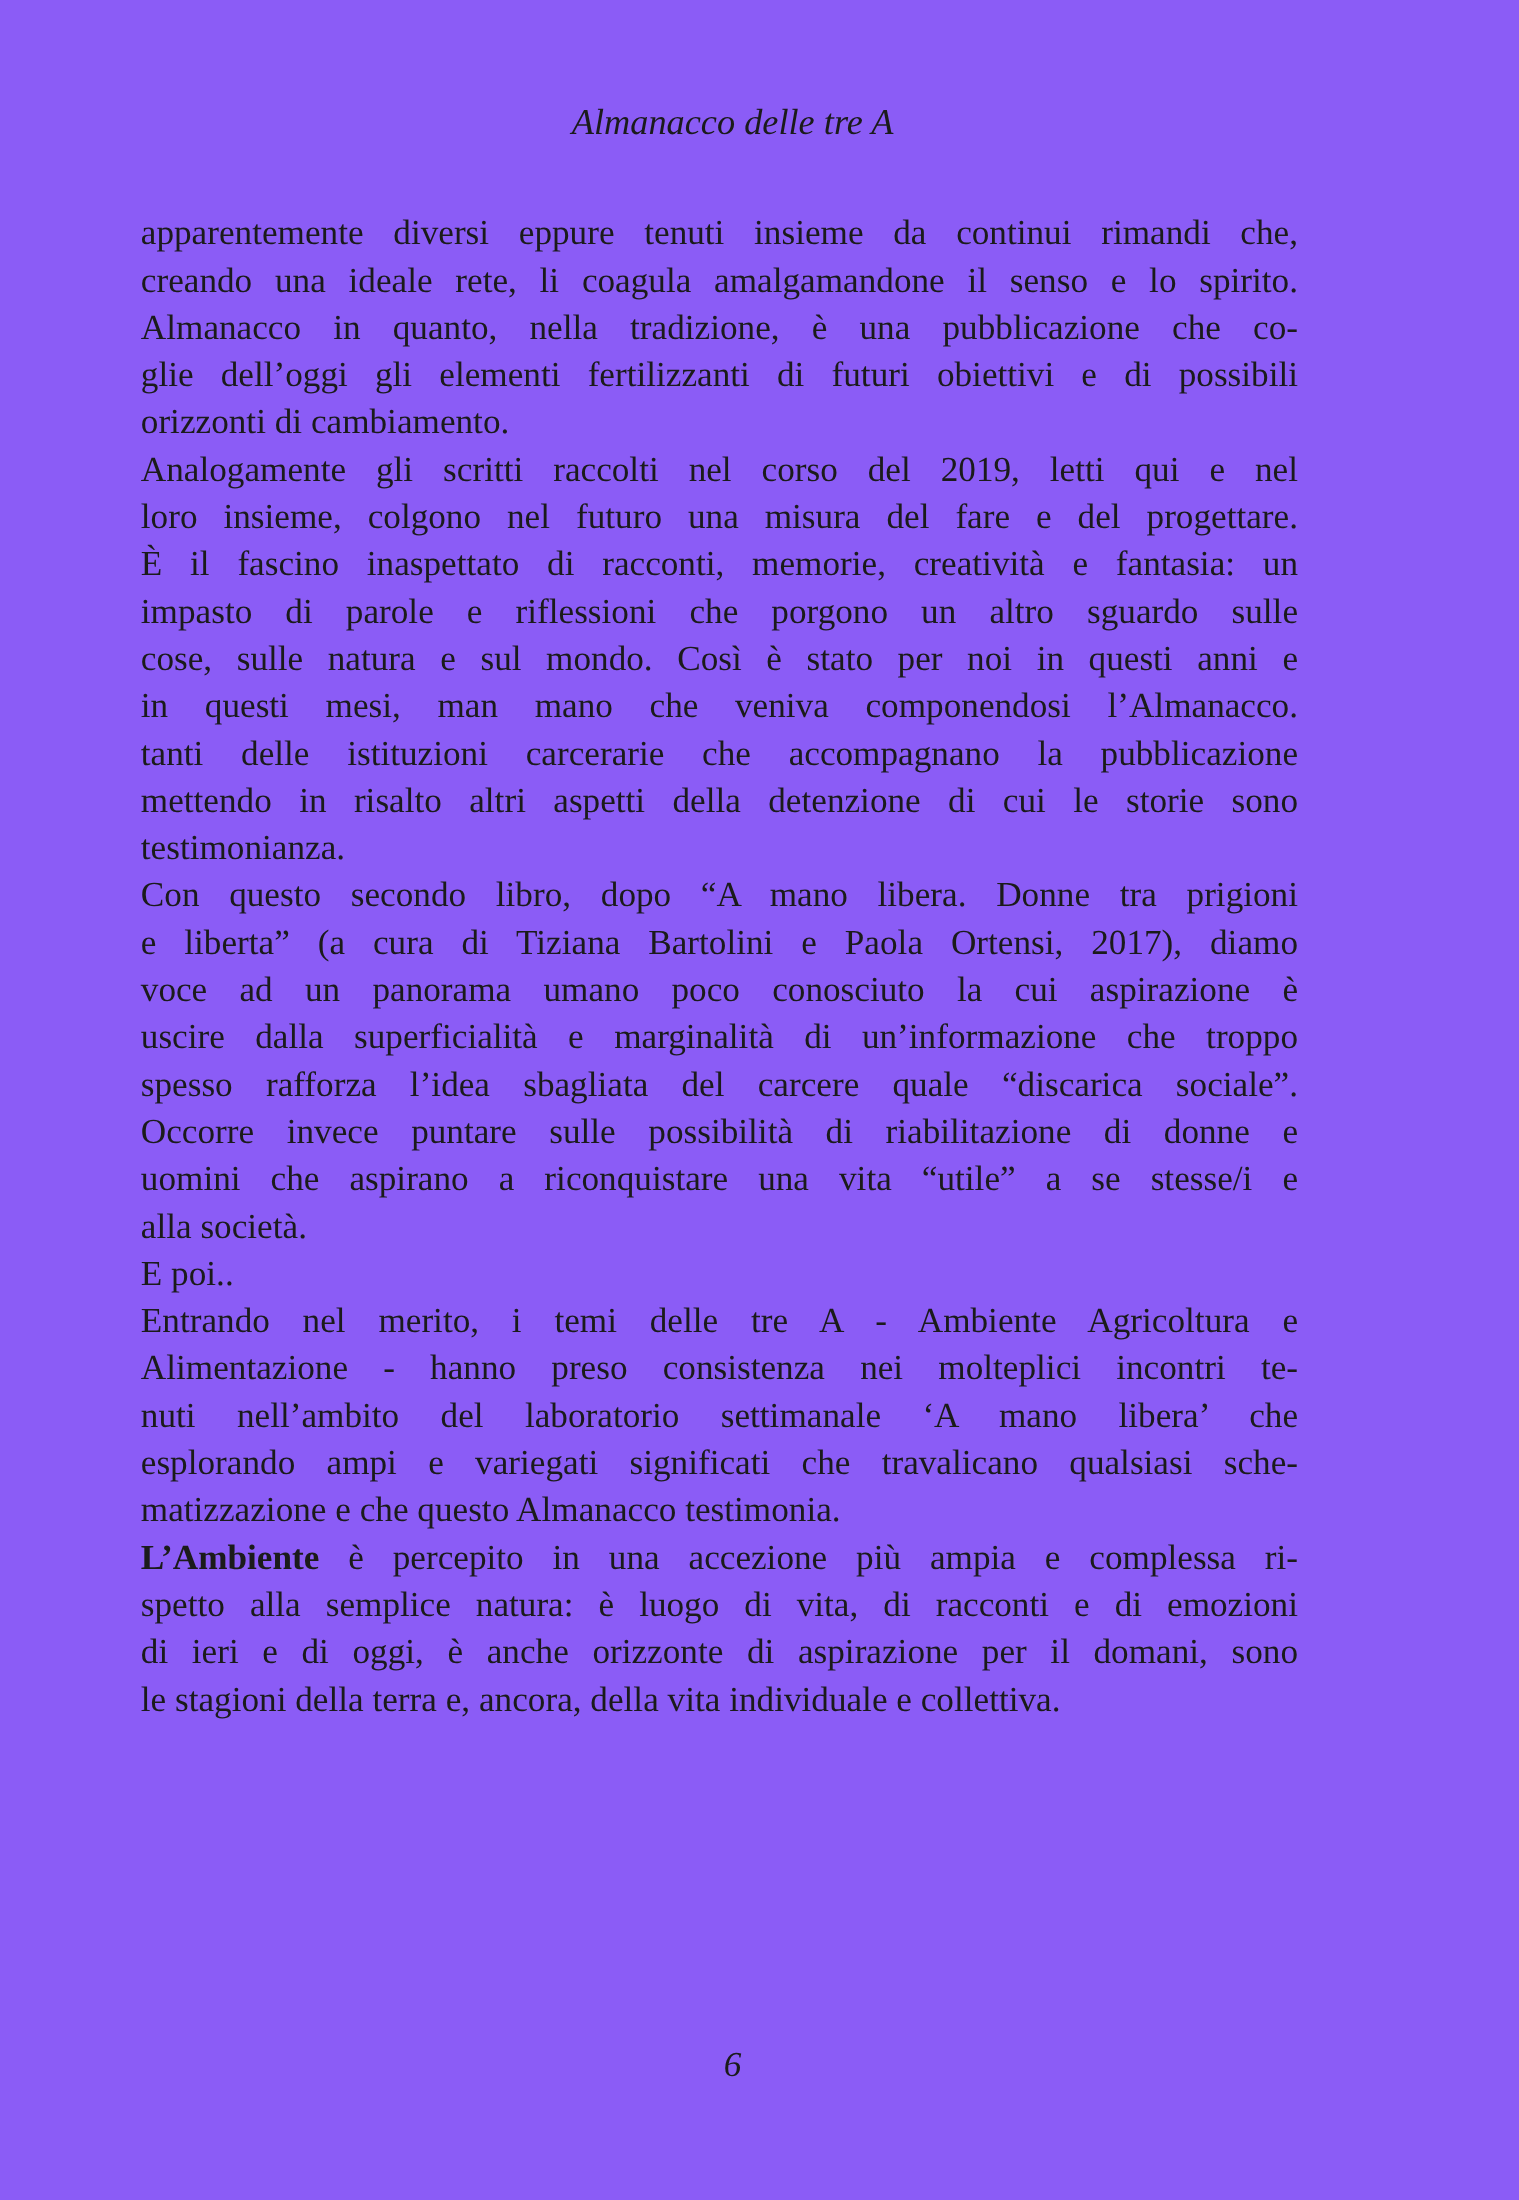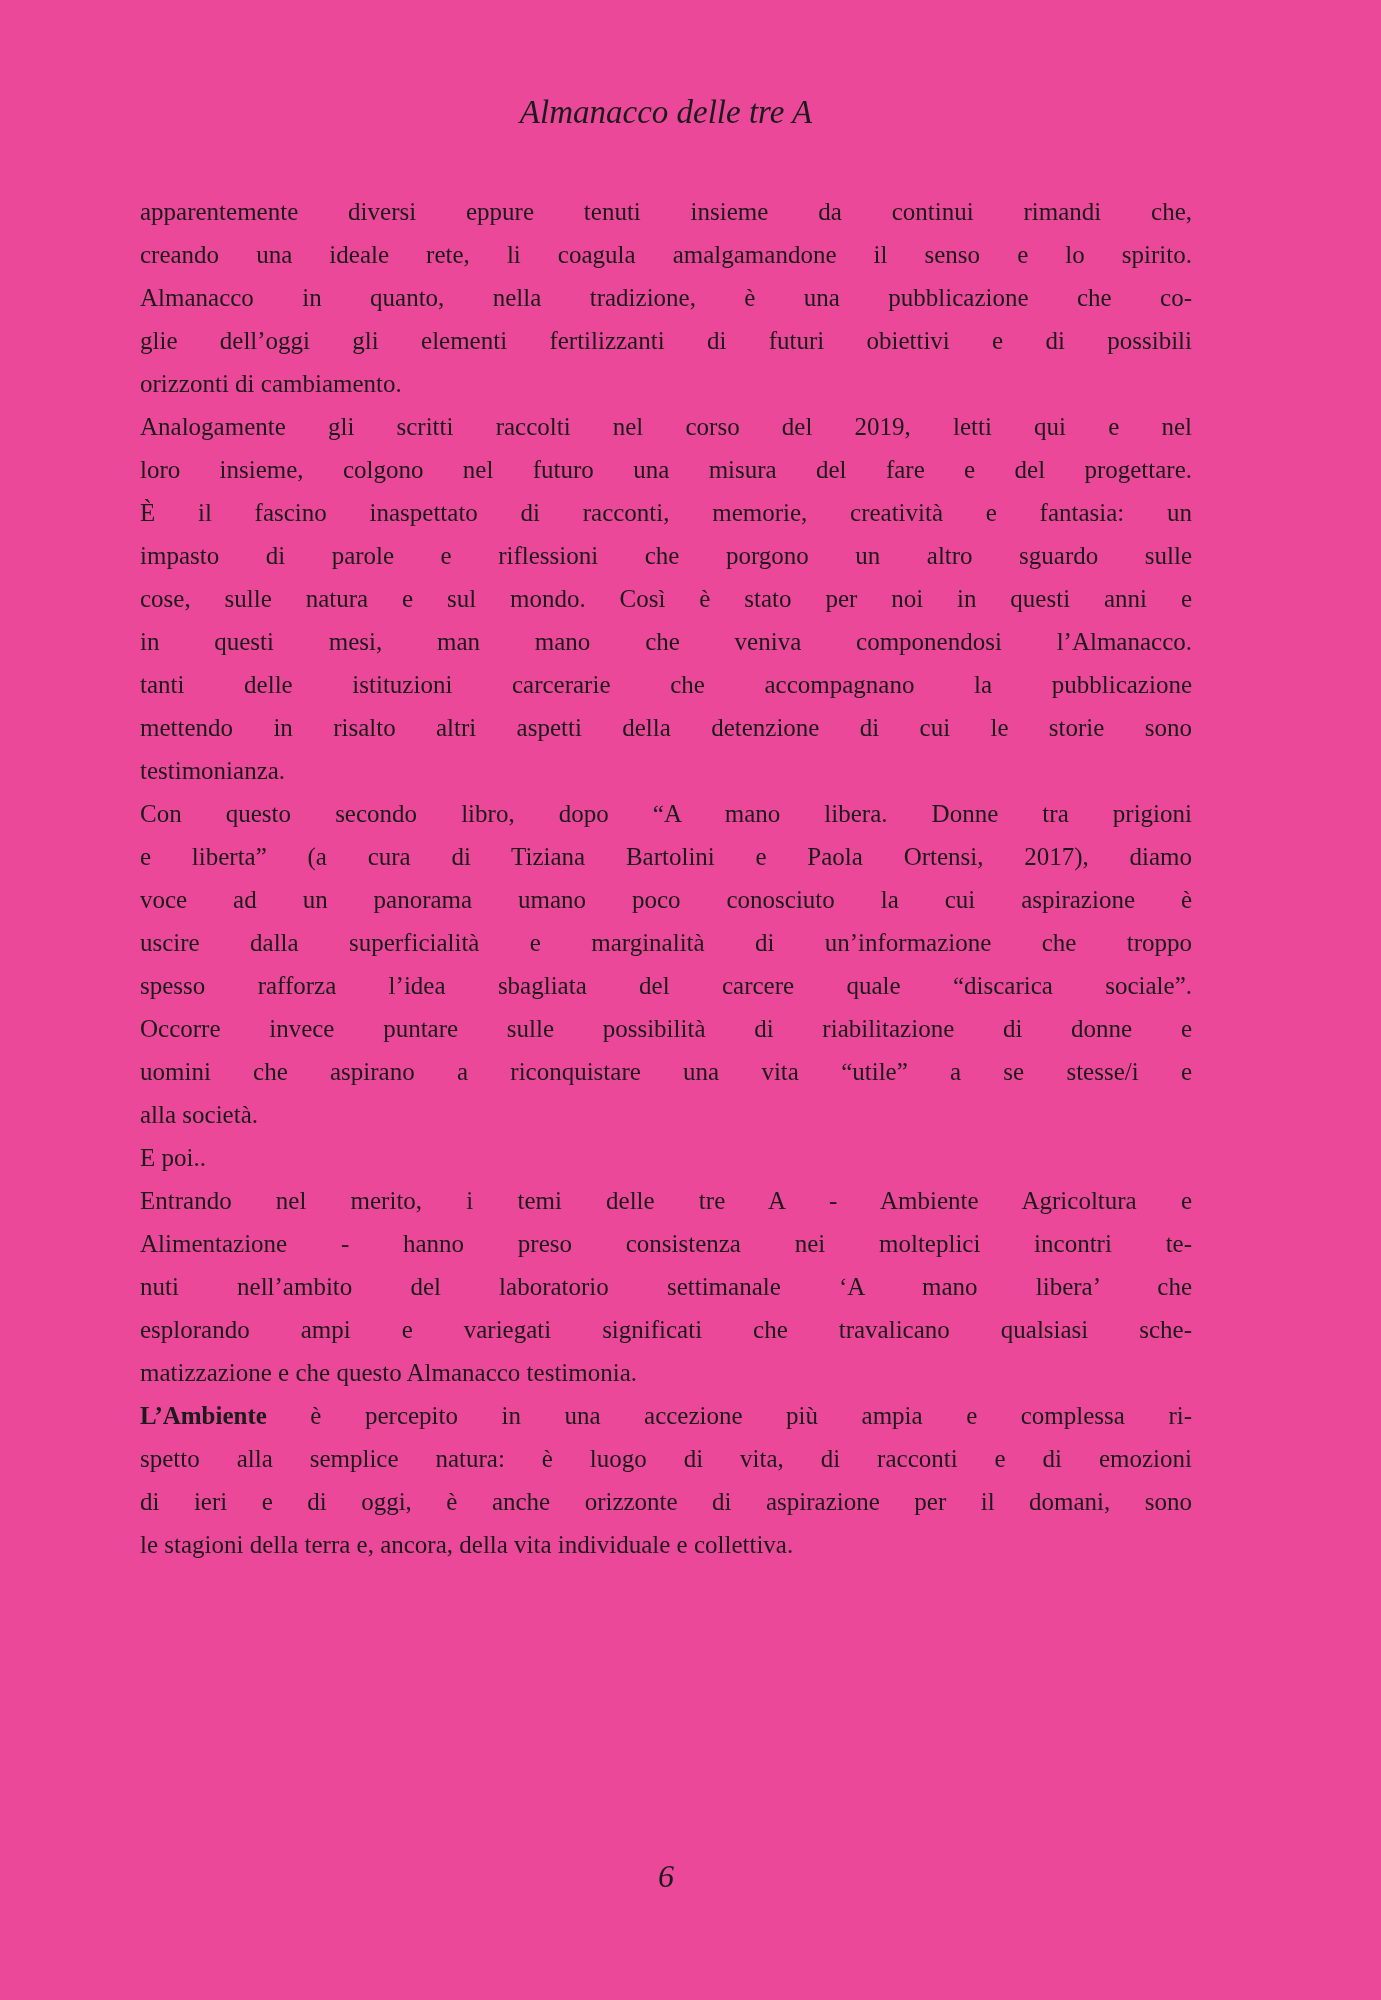--- a/index.html
+++ b/index.html
@@ -20,23 +20,23 @@
     left: 140px;
     width: 1052px;
     text-align: center;
     font-style: italic;
     font-size: 33px;
     line-height: 36px;
   }
   .body-text {
     position: absolute;
     top: 190px;
-    left: 140px;
+    left: 128px;
     width: 1052px;
-    font-size: 25px;
+    font-size: 32px;
     line-height: 43px;
   }
   .para { margin: 0; }
   .para.gap { }
   .line {
     text-align: justify;
     text-align-last: justify;
     white-space: nowrap;
     height: 43px;
   }
@@ -50,21 +50,21 @@
     left: 140px;
     width: 1052px;
     text-align: center;
     font-style: italic;
     font-size: 32px;
   }
 </style>
 </head>
 <body>
 
-<div class="book-page" style="background: #ec4899; color: rgb(27, 27, 27);">
+<div class="book-page" style="background: #8b5cf6; color: rgb(27, 27, 27);">
   <div class="running-head">Almanacco delle tre A</div>
 
   <div class="body-text">
       <div class="para">
         <div class="line"><span>apparentemente diversi eppure tenuti insieme da continui rimandi che,</span></div>
         <div class="line"><span>creando una ideale rete, li coagula amalgamandone il senso e lo spirito.</span></div>
         <div class="line"><span>Almanacco in quanto, nella tradizione, è una pubblicazione che co-</span></div>
         <div class="line"><span>glie dell’oggi gli elementi fertilizzanti di futuri obiettivi e di possibili</span></div>
         <div class="line last"><span>orizzonti di cambiamento.</span></div>
       </div>

